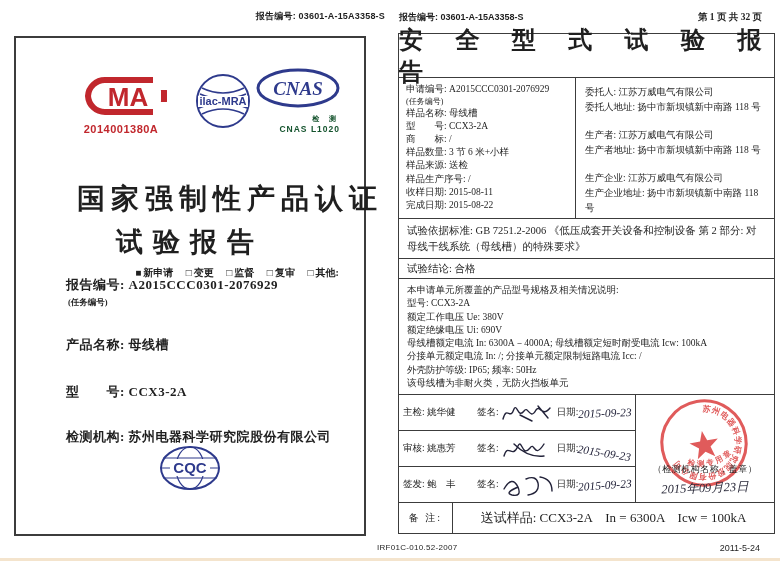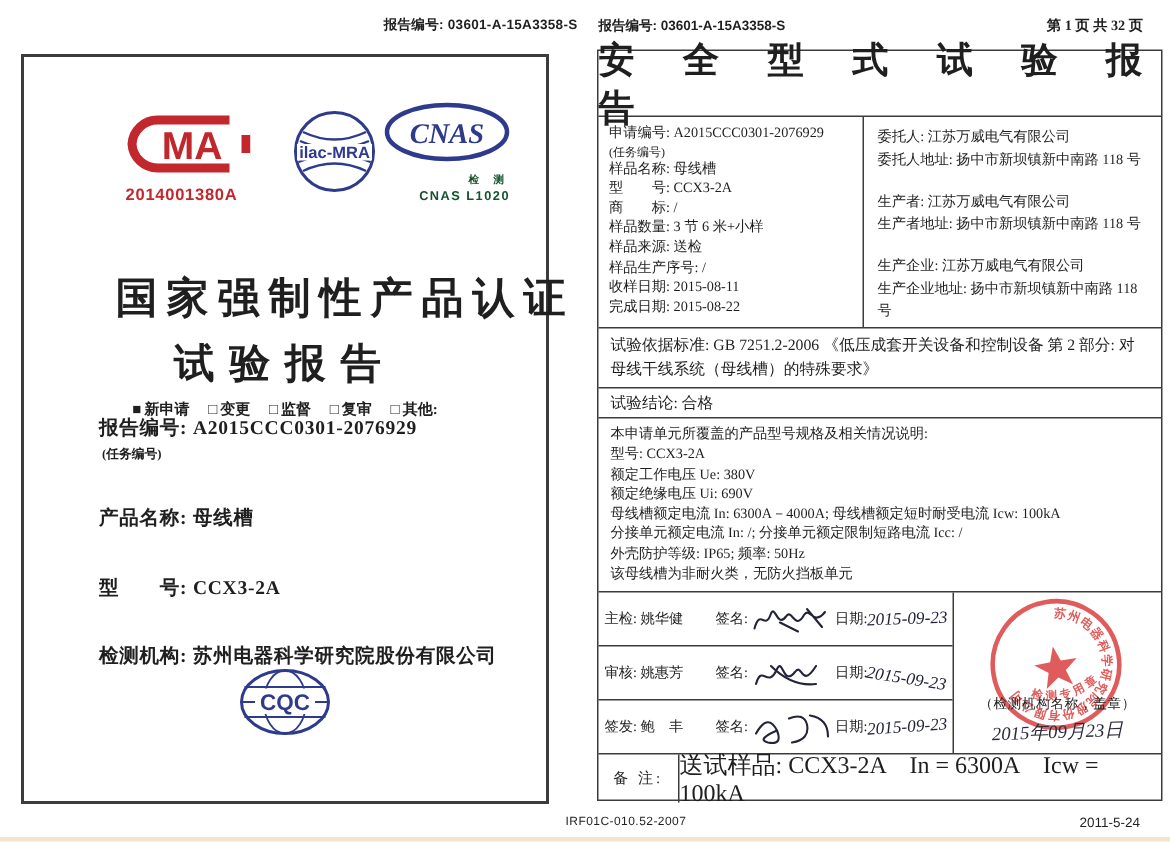--- a/index.html
+++ b/index.html
@@ -22,21 +22,21 @@
   .ilac-wrap { position:absolute; left:178px; top:4px; }
   .cnas-wrap { position:absolute; left:236px; top:0; width:88px; text-align:right; color:#14532d; }
   .cnas-sub1 { font-size:7px; letter-spacing:4px; margin-top:2px; font-weight:700; }
   .cnas-sub2 { font-size:8.5px; font-weight:700; letter-spacing:1px; }
 
   .lp-title1 { position:absolute; left:0; width:100%; top:142px; text-align:center;
     font-size:28px; font-weight:600; letter-spacing:6px;margin-left:40px; }
   .lp-title2 { position:absolute; left:0; width:100%; top:186px; text-align:center;
     font-size:27px; font-weight:600; letter-spacing:10px; }
   .lp-options { position:absolute; left:0; width:100%; top:228px; text-align:center;
-    font-size:10px; font-weight:700; }
+    font-size:10px; font-weight:700;padding-left:47px; }
   .lp-option { margin:0 5px; white-space:nowrap; }
   .lp-option .box { margin-right:2px; }
 
   .lp-fields { position:absolute; left:50px; top:238px; }
   .lp-field { font-size:13px; font-weight:600; letter-spacing:.5px; }
   .lp-f0 { margin-top:0; }
   .lp-note { font-size:8.5px; font-weight:600; margin:3px 0 0 2px; }
   .lp-f1 { margin-top:27px; }
   .lp-f2 { margin-top:29px; }
   .lp-f3 { margin-top:27px; }
@@ -75,21 +75,21 @@
   .hw3 { transform:rotate(-4deg); display:inline-block; }
   .stamp-cell { flex:1; position:relative; }
   .stamp-svg { position:absolute; left:22px; top:2px; opacity:.9; }
   .stamp-caption { position:absolute; left:0; width:100%; bottom:26px; text-align:center;
     font-size:9px; letter-spacing:.5px; }
   .stamp-date { position:absolute; left:0; width:100%; bottom:5px; text-align:center;
     font-size:12.5px; font-style:italic; color:#2a2a3a; transform:rotate(-2deg); }
   .rp-remark { height:32px; display:flex; border-bottom:none; }
   .remark-label { width:54px; flex:none; border-right:1.4px solid #3c3c3c; box-sizing:border-box;
     display:flex; align-items:center; justify-content:center; font-size:10px; letter-spacing:2px; }
-  .remark-value { flex:1; display:flex; align-items:center; justify-content:center; font-size:16px; }
+  .remark-value { flex:1; display:flex; align-items:center; justify-content:center; font-size:13px; }
   .rp-footer-left { position:absolute; left:377px; top:543px; font-size:8px; letter-spacing:.3px; }
   .rp-footer-right { position:absolute; right:20px; top:543px; font-size:9px; }
 
   .scan-strip { position:absolute; left:0; bottom:0; width:100%; height:3px; background:#f4e4cd; }
 </style>
 </head>
 <body>
 
 <div class="canvas">
 

